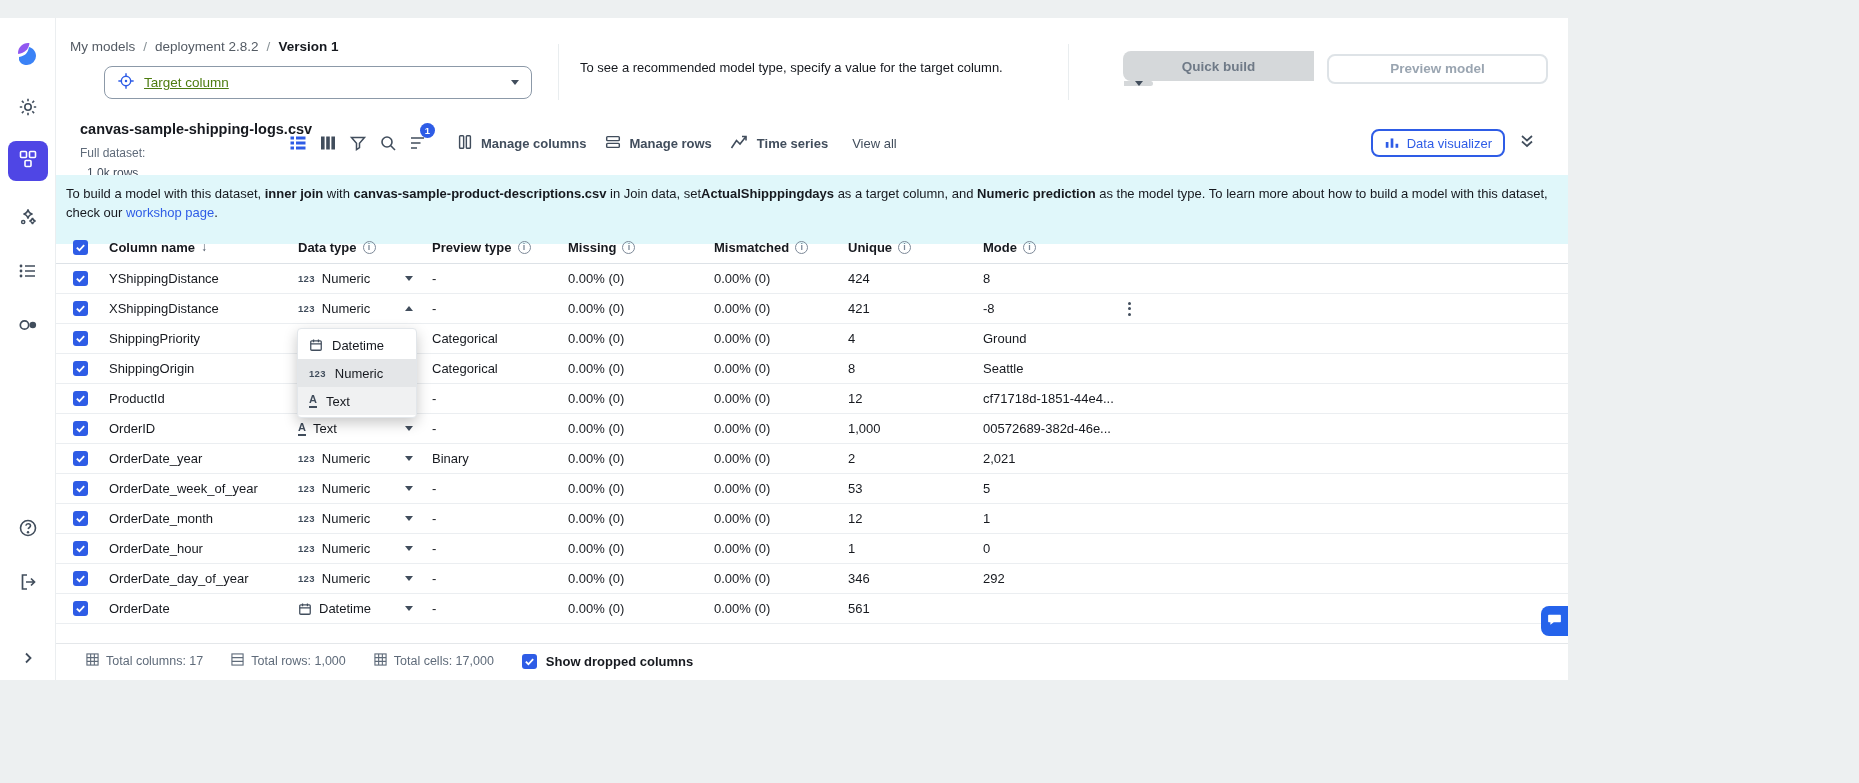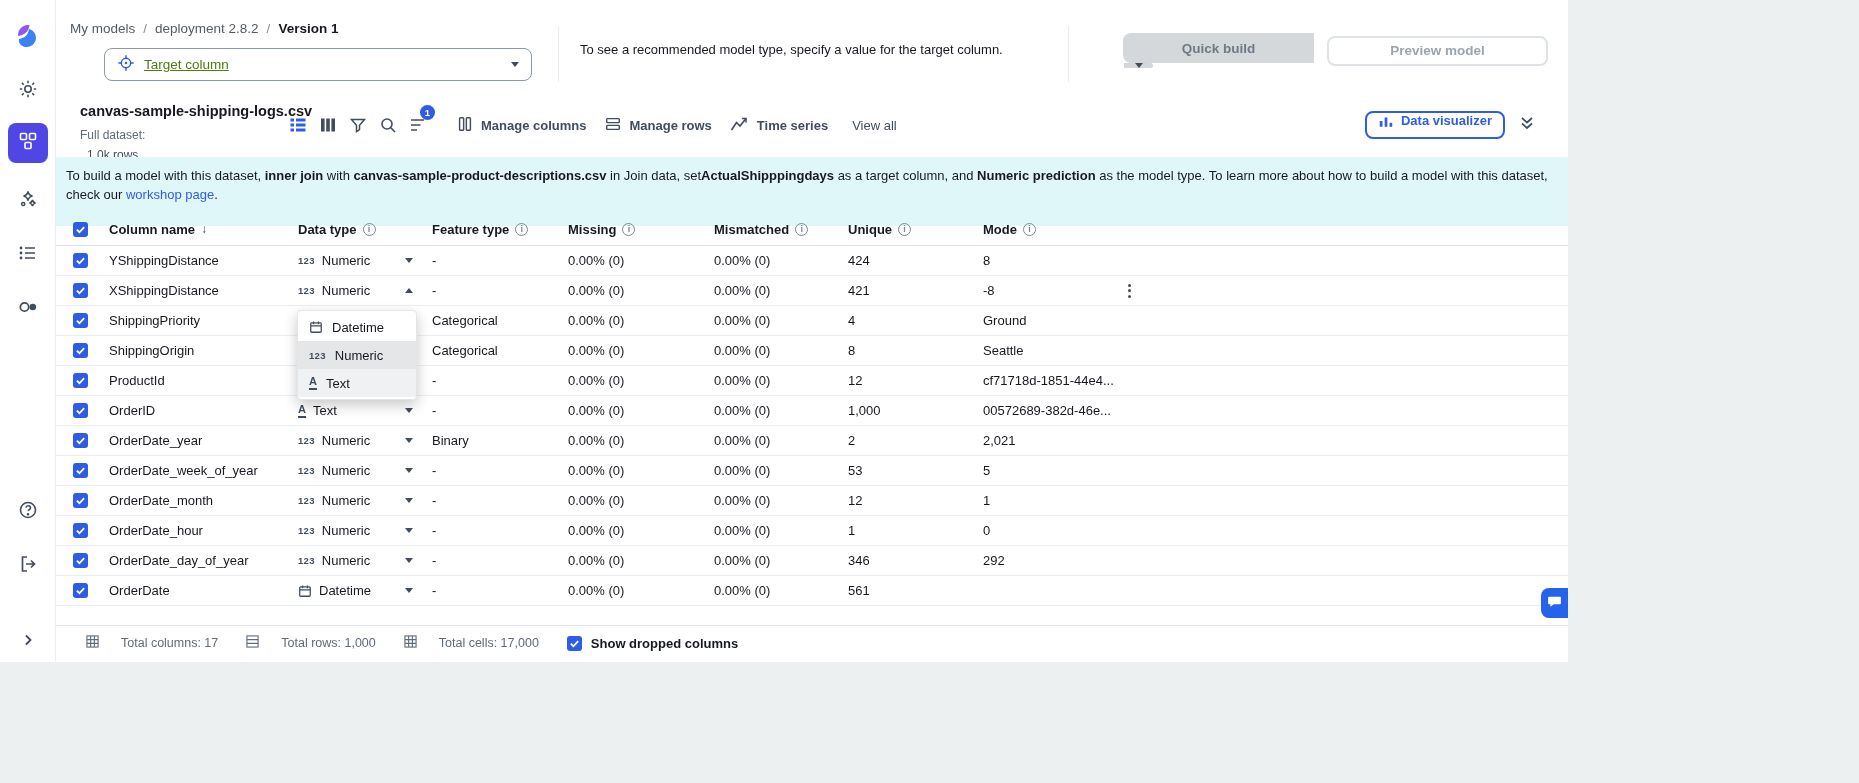--- a/index.html
+++ b/index.html
@@ -1,20 +1,20 @@
 <!DOCTYPE html>
 <html><head>
 <meta charset="utf-8">
 <style>
   * { margin:0; padding:0; box-sizing:border-box; }
   html,body { width:1859px; height:783px; overflow:hidden; background:#edf0f1;
     font-family:"Liberation Sans", sans-serif; color:#16191f; }
   body { position:relative; }
 
-  .app { position:absolute; left:0; top:0; width:1568px; height:662px; background:#fff; }
+  .app { position:absolute; left:0; top:18px; width:1568px; height:662px; background:#fff; }
 
   
   .sidebar { position:absolute; left:0; top:0; width:56px; height:100%; background:#fff;
     border-right:1px solid #ebeef0; z-index:10; }
   .snav { position:absolute; left:50%; transform:translateX(-50%); width:40px; height:40px;
     display:flex; align-items:center; justify-content:center; border-radius:8px; cursor:pointer; }
   .snav.active { background:#4f46e5; }
 
   
   .topbar { position:absolute; left:56px; top:0; width:1512px; height:97px; background:#fff; }
@@ -47,21 +47,21 @@
   .tico { width:20px; height:28px; display:flex; align-items:center; justify-content:center;
     margin-right:10px; cursor:pointer; position:relative; }
   .badge { position:absolute; top:-6px; right:-7px; width:15px; height:15px; border-radius:50%;
     background:#2e5ce6; color:#fff; font-size:9.5px; font-weight:700; display:flex;
     align-items:center; justify-content:center; }
   .tb-group { display:flex; align-items:center; gap:7px; margin-left:18px; font-size:13px;
     font-weight:700; color:#414d5c; cursor:pointer; white-space:nowrap; }
   .tb-group.plain { font-weight:400; margin-left:24px; }
   .tb-right { position:absolute; right:33px; top:111px; display:flex; align-items:center; gap:14px; }
   .btn-visualizer { height:28px; padding:0 11px; border:2px solid #2e5ce6; border-radius:8px;
-    color:#2e5ce6; font-weight:700; font-size:13px; display:flex; align-items:flex-start; gap:7px;
+    color:#2e5ce6; font-weight:400; font-size:13px; display:flex; align-items:center; gap:7px;
     background:#fff; cursor:pointer; white-space:nowrap; }
 
   
   .banner { position:absolute; left:56px; top:157px; width:1512px; background:#e0f7fa;
     padding:9px 14px 22px 10px; font-size:13px; line-height:19px; color:#16191f; }
   .banner .b { font-weight:700; }
   .banner .blink { color:#2e5ce6; text-decoration:none; cursor:pointer; }
 
   
   .table { position:absolute; left:56px; top:213px; width:1512px; }
@@ -99,21 +99,21 @@
     z-index:20; padding:2px 0; }
   .mitem { height:28px; display:flex; align-items:center; gap:9px; padding-left:11px;
     font-size:13px; cursor:pointer; }
   .mitem.selected { background:#e4e6e8; }
   .mitem.hover { background:#f0f1f2; }
 
   
   .statusbar { position:absolute; left:56px; top:625px; width:1512px; height:35px;
     border-top:1px solid #e4e7ea; background:#fff; display:flex; align-items:center;
     gap:28px; padding-left:30px; font-size:12.5px; color:#5f6b7a; }
-  .sitem { display:flex; align-items:center; gap:22px; }
+  .sitem { display:flex; align-items:center; gap:7px; }
   .sitem.chk { gap:9px; color:#16191f; font-weight:700; font-size:13px; }
   .sitem .cbx { margin-left:0; }
 
   
   .chat-fab { position:absolute; right:0; top:588px; width:27px; height:30px;
     background:#2563eb; border-radius:8px 0 0 8px; display:flex; align-items:center;
     justify-content:center; cursor:pointer; z-index:30; }
 </style>
 </head>
 <body>
@@ -315,21 +315,21 @@
         </span>
       <span class="cell th">
           <span>Column name</span>
           <span class="sort">↓</span>
         </span>
       <span class="cell th">
           <span>Data type</span>
           <span class="info">i</span>
         </span>
       <span class="cell th">
-          <span>Feature type</span>
+          <span>Preview type</span>
           <span class="info">i</span>
         </span>
       <span class="cell th">
           <span>Missing</span>
           <span class="info">i</span>
         </span>
       <span class="cell th">
           <span>Mismatched</span>
           <span class="info">i</span>
         </span>

